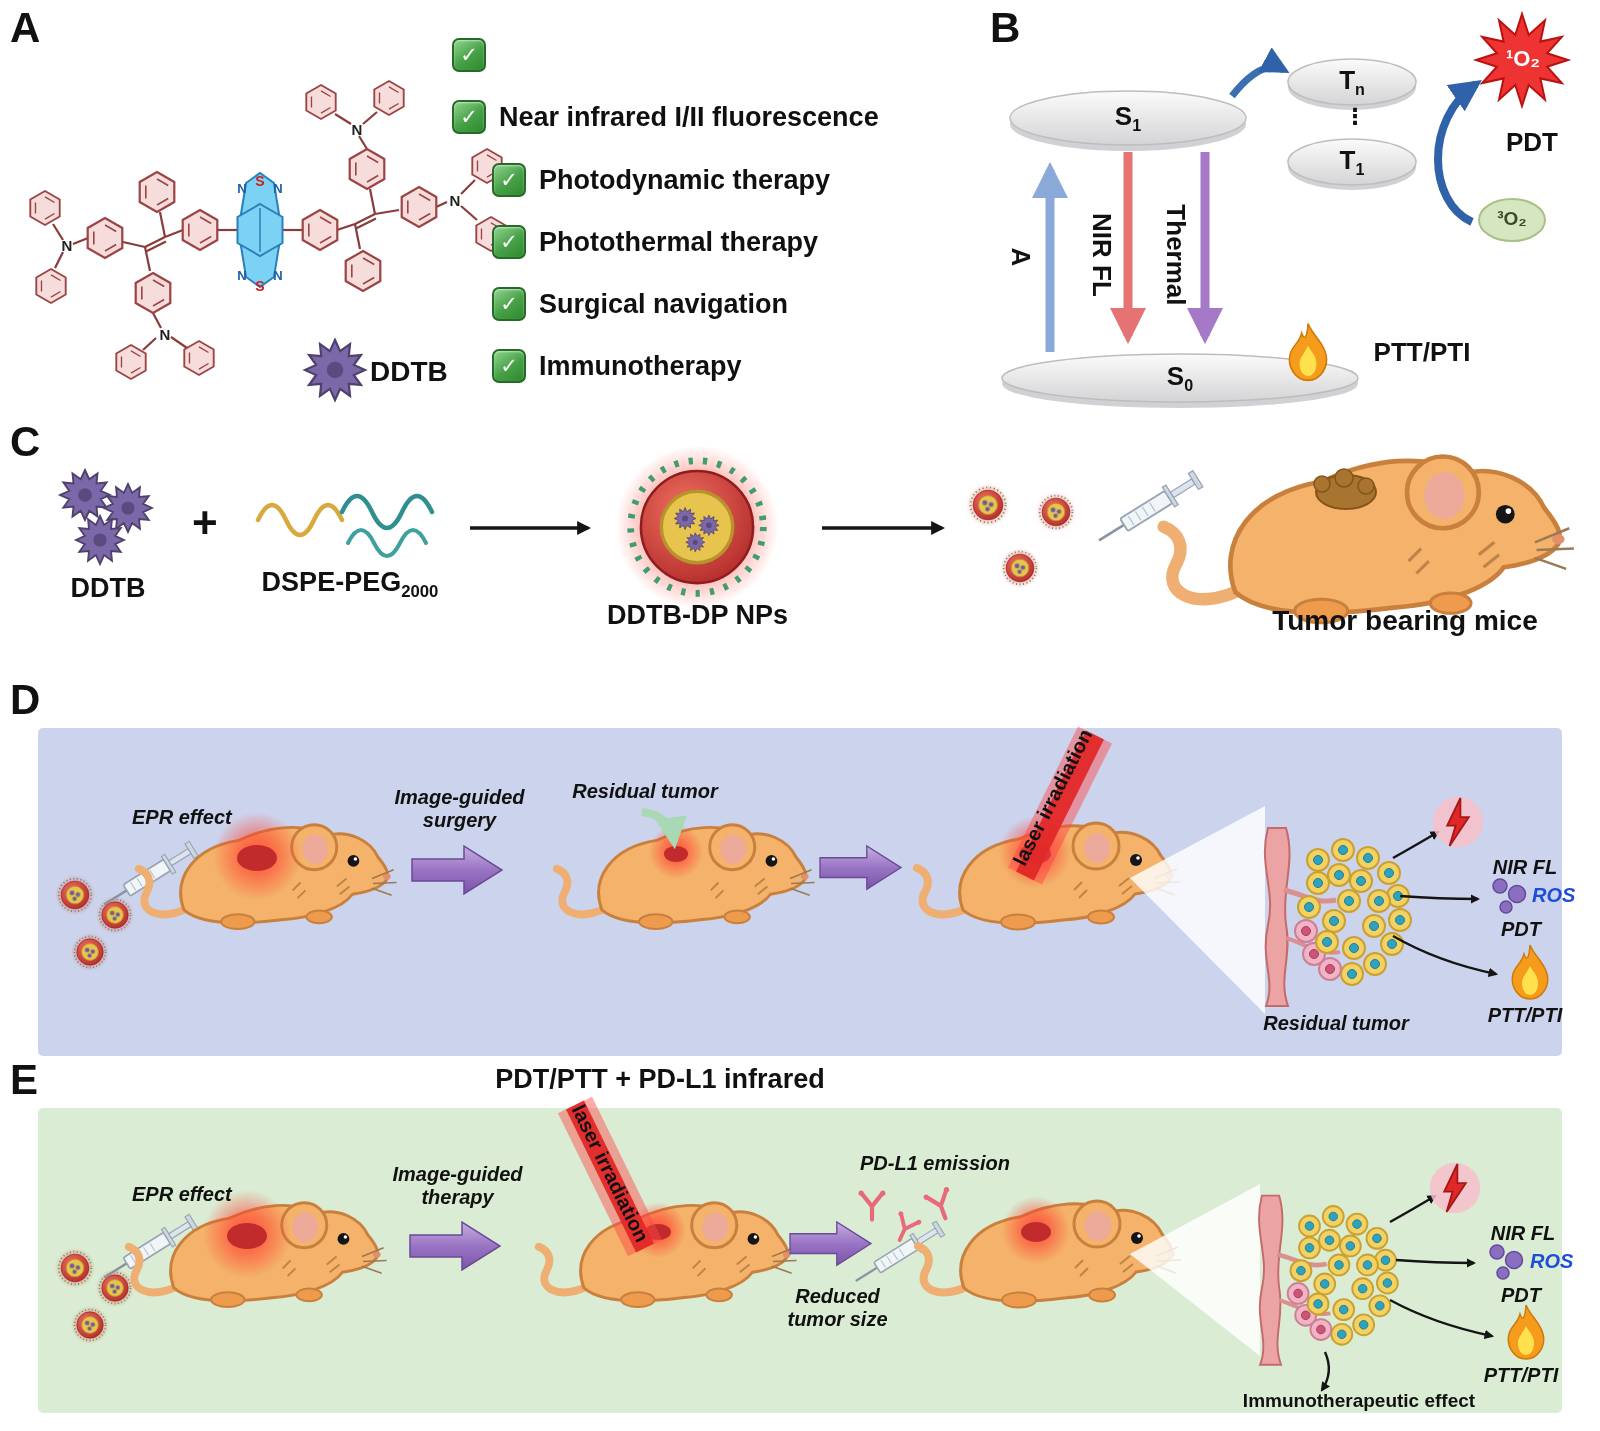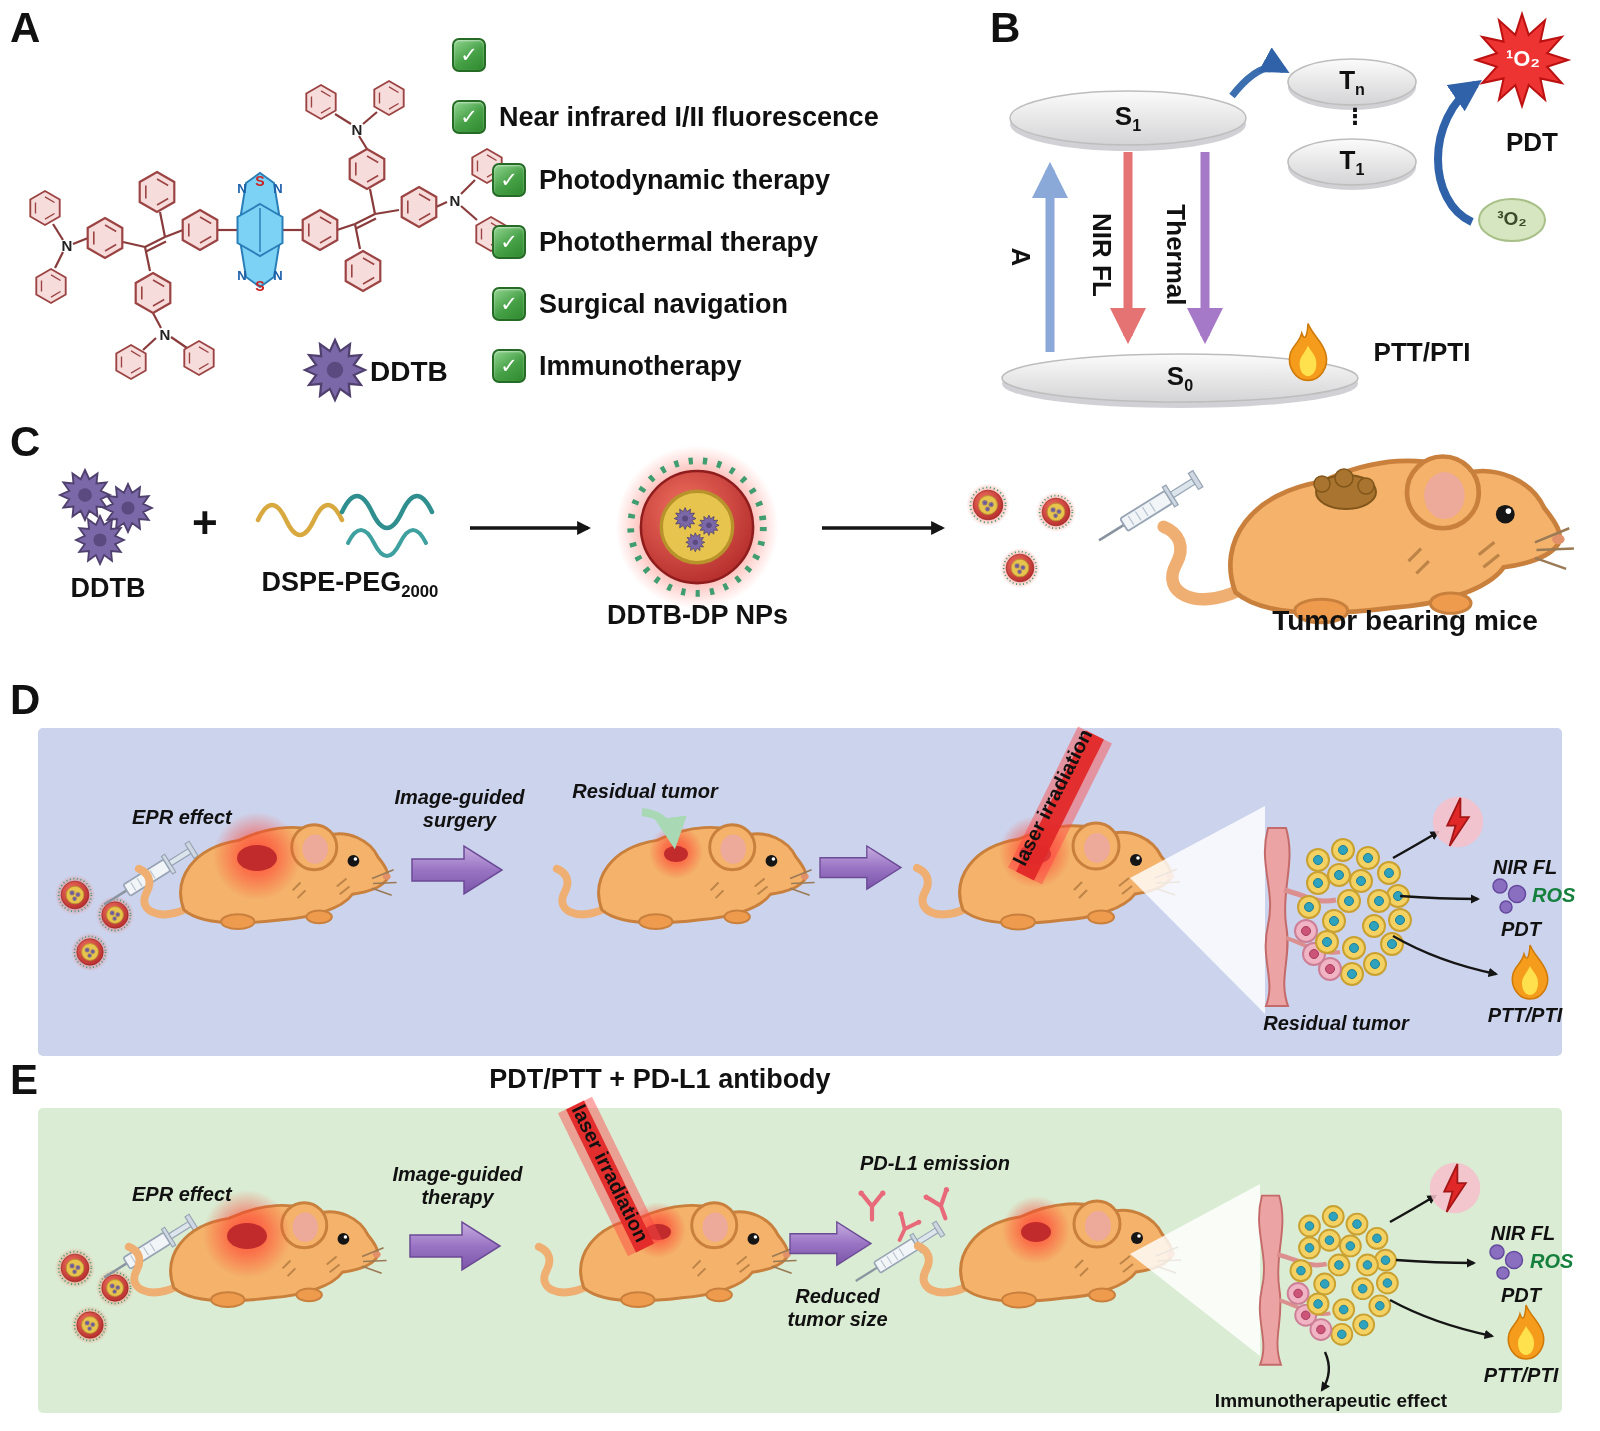--- a/index.html
+++ b/index.html
@@ -15,21 +15,21 @@
   sub{font-size:62%;}
   .check-item{position:absolute;display:flex;align-items:center;gap:13px;
               font-size:27px;font-weight:bold;color:#101010;}
   .checkbox{width:30px;height:30px;border-radius:7px;flex:0 0 30px;
             background:linear-gradient(145deg,#8fd48f 0%,#46a046 55%,#2f8a2f 100%);
             border:2px solid #256b25;color:#fff;font-size:21px;font-weight:bold;
             display:flex;align-items:center;justify-content:center;
             box-shadow:inset 0 1px 2px rgba(255,255,255,.55);}
   .rot90{transform:rotate(90deg);transform-origin:center;}
   .white{color:#fff;}
-  .purple{color:#15803d;}
+  .purple{color:#1d4ed8;}
   .panel-box{position:absolute;border-radius:5px;}
   #box-d{left:38px;top:728px;width:1524px;height:328px;background:#ccd3ec;}
   #box-e{left:38px;top:1108px;width:1524px;height:305px;background:#daecd3;}
   .beam-text{font-size:20px;font-weight:bold;}
 </style>
 </head>
 <body>
 
 <div class="canvas">
 
@@ -485,21 +485,21 @@
 surgery</div>
 <div class="lbl t20 ctr" style="left:565px;top:780px;width:160px;">Residual tumor</div>
 <div class="lbl beam-text ctr" style="left:968px;top:786px;width:170px;transform:rotate(-63deg);">laser irradiation</div>
 <div class="lbl t20 ctr" style="left:1246px;top:1012px;width:180px;">Residual tumor</div>
 <div class="lbl t20 ctr" style="left:1480px;top:856px;width:90px;">NIR FL</div>
 <div class="lbl t20 purple" style="left:1532px;top:884px;width:60px;">ROS</div>
 <div class="lbl t20 ctr" style="left:1486px;top:918px;width:70px;">PDT</div>
 <div class="lbl t20 ctr" style="left:1470px;top:1004px;width:110px;">PTT/PTI</div>
 
 <div class="lbl panel-letter" style="left:10px;top:1056px;">E</div>
-<div class="lbl t27 ctr" style="left:160px;top:1064px;width:1000px;">PDT/PTT + PD-L1 antibody</div>
+<div class="lbl t27 ctr" style="left:160px;top:1064px;width:1000px;">PDT/PTT + PD-L1 infrared</div>
 <svg class="layer" style="left:38px;top:1060px;" width="1562" height="371" viewBox="38 1060 1562 371">
   <g>
     <g transform="translate(75,1268) scale(0.42)">
           <use href="#sym-np"></use>
         </g>
     <g transform="translate(115,1288) scale(0.40)">
           <use href="#sym-np"></use>
         </g>
     <g transform="translate(90,1325) scale(0.40)">
           <use href="#sym-np"></use>
@@ -581,15 +581,15 @@
 <div class="lbl t20 ctr pre" style="left:390px;top:1163px;width:135px;">Image-guided
 therapy</div>
 <div class="lbl beam-text ctr" style="left:525px;top:1162px;width:170px;transform:rotate(64deg);">laser irradiation</div>
 <div class="lbl t20 ctr" style="left:845px;top:1152px;width:180px;">PD-L1 emission</div>
 <div class="lbl t20 ctr pre" style="left:770px;top:1285px;width:135px;">Reduced
 tumor size</div>
 <div class="lbl t20 ctr" style="left:1478px;top:1222px;width:90px;">NIR FL</div>
 <div class="lbl t20 purple" style="left:1530px;top:1250px;width:60px;">ROS</div>
 <div class="lbl t20 ctr" style="left:1486px;top:1284px;width:70px;">PDT</div>
 <div class="lbl t20 ctr" style="left:1466px;top:1364px;width:110px;">PTT/PTI</div>
-<div class="lbl t19 ctr" style="left:1201px;top:1390px;width:260px;">Immunotherapeutic effect</div>
+<div class="lbl t19 ctr" style="left:1229px;top:1390px;width:260px;">Immunotherapeutic effect</div>
 
 </div>
 
 </body></html>

